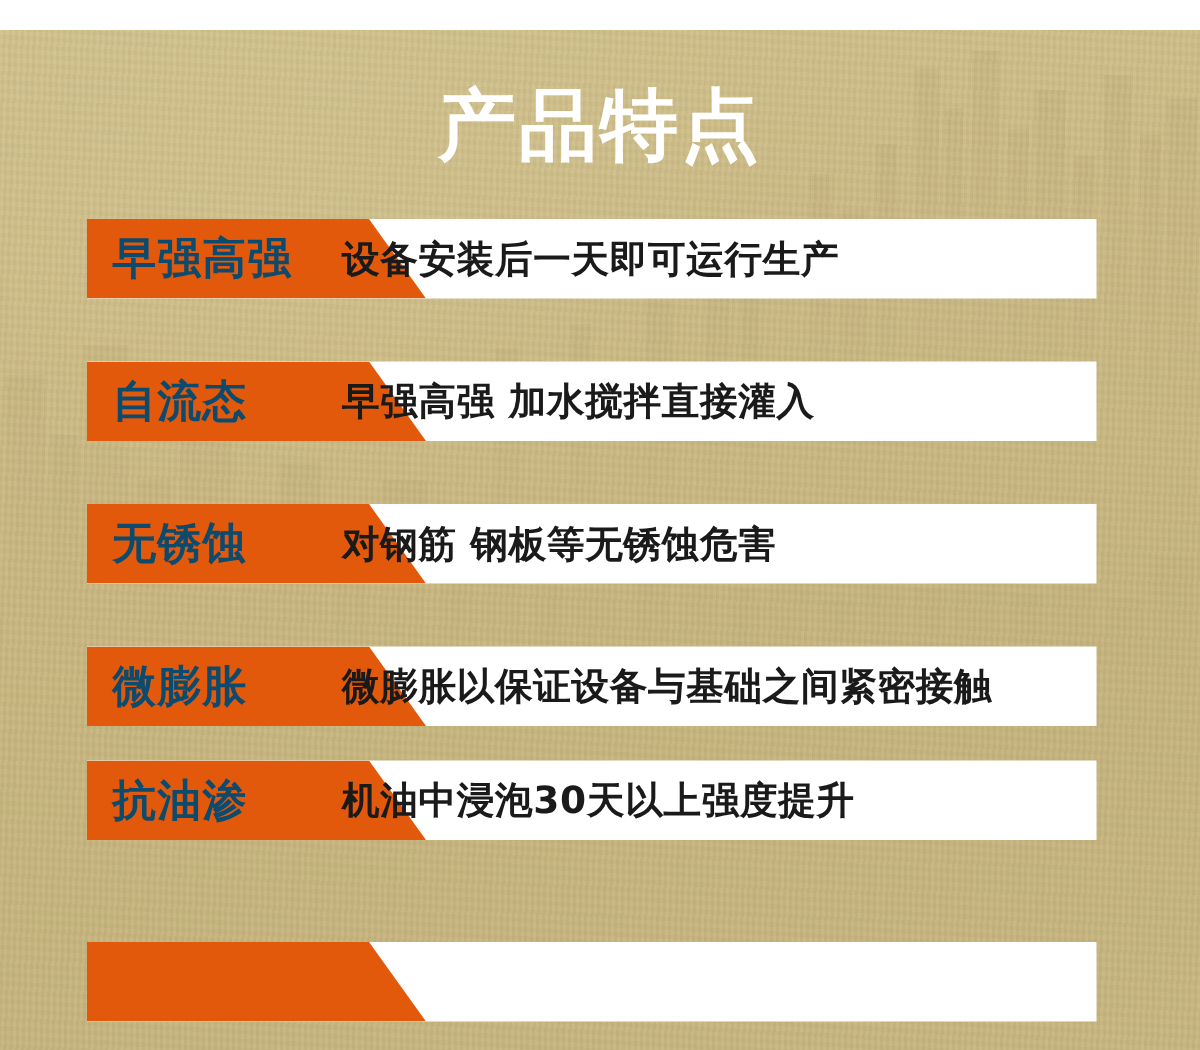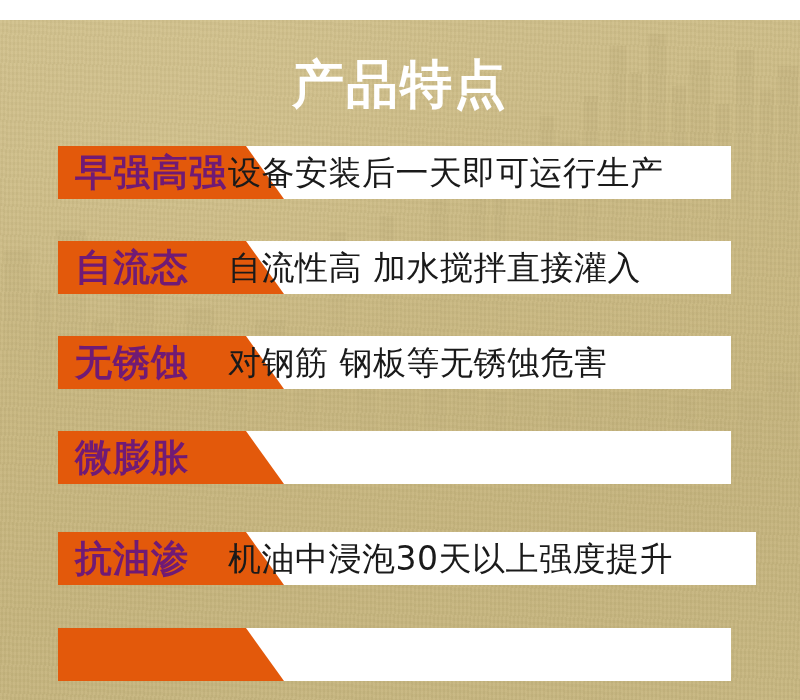--- a/index.html
+++ b/index.html
@@ -96,44 +96,44 @@
     width: 226px;
     background: #e3590b;
     clip-path: polygon(0 0, 188px 0, 226px 100%, 0 100%);
   }
   .feature-row .tag-label {
     position: absolute;
     left: 17px;
     top: 0;
     height: 53px;
     line-height: 53px;
-    color: #701a75;
-    font-size: 37px;
+    color: #0c4a6e;
+    font-size: 29px;
     font-weight: bold;
     letter-spacing: 1px;
     white-space: nowrap;
   }
   .feature-row .desc {
     position: absolute;
     left: 170px;
     top: 0;
     height: 53px;
     line-height: 53px;
     color: #1a1a1a;
-    font-size: 33px;
-    font-weight: normal;
+    font-size: 25px;
+    font-weight: bold;
     letter-spacing: 0.5px;
     white-space: nowrap;
   }
 
   #row-0 { top: 126px; }
   #row-1 { top: 221px; }
   #row-2 { top: 316px; }
   #row-3 { top: 411px; border-radius: 23px; }
-  #row-4 { top: 512px; padding-left: 25px; }
+  #row-4 { top: 487px; }
   #row-5 { top: 608px; }
 </style>
 </head>
 <body>
 
 <div id="page">
 
   <div id="bg-photo">
     <div class="sky"></div>
     <div class="towers">
@@ -191,34 +191,35 @@
     <div class="panel"></div>
     <div class="tag"></div>
     <div class="tag-label">早强高强</div>
     <div class="desc">设备安装后一天即可运行生产</div>
   </div>
 
   <div class="feature-row" id="row-1">
     <div class="panel"></div>
     <div class="tag"></div>
     <div class="tag-label">自流态</div>
-    <div class="desc">自流性高  加水搅拌直接灌入</div>
+    <div class="desc">早强高强  加水搅拌直接灌入</div>
   </div>
 
   <div class="feature-row" id="row-2">
     <div class="panel"></div>
     <div class="tag"></div>
     <div class="tag-label">无锈蚀</div>
     <div class="desc">对钢筋  钢板等无锈蚀危害</div>
   </div>
 
   <div class="feature-row" id="row-3">
     <div class="panel"></div>
     <div class="tag"></div>
     <div class="tag-label">微膨胀</div>
+    <div class="desc">微膨胀以保证设备与基础之间紧密接触</div>
   </div>
 
   <div class="feature-row" id="row-4">
     <div class="panel"></div>
     <div class="tag"></div>
     <div class="tag-label">抗油渗</div>
     <div class="desc">机油中浸泡30天以上强度提升</div>
   </div>
 
   <div class="feature-row" id="row-5">

